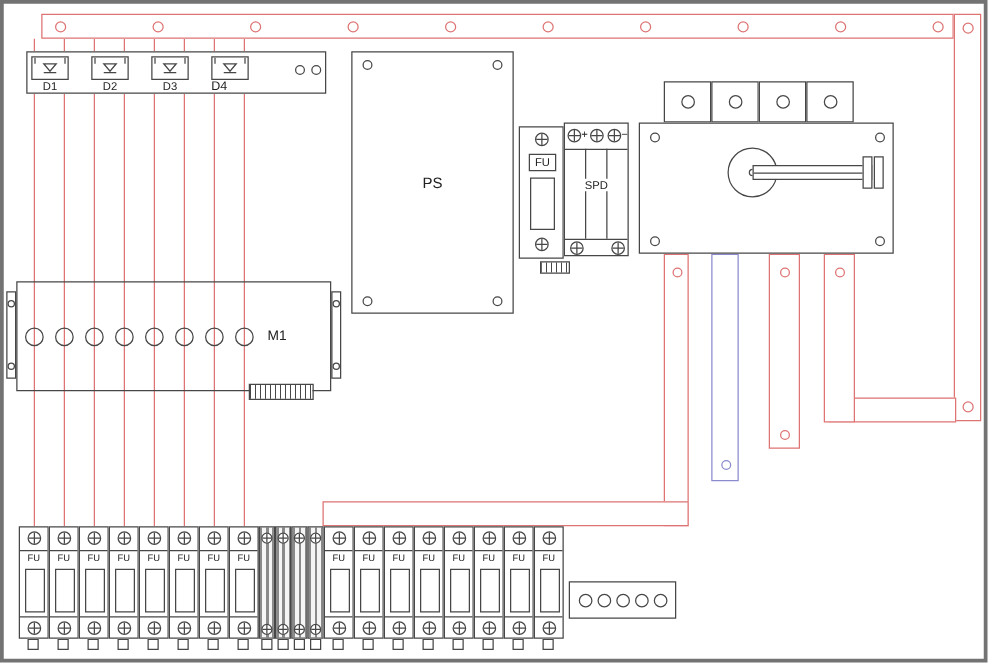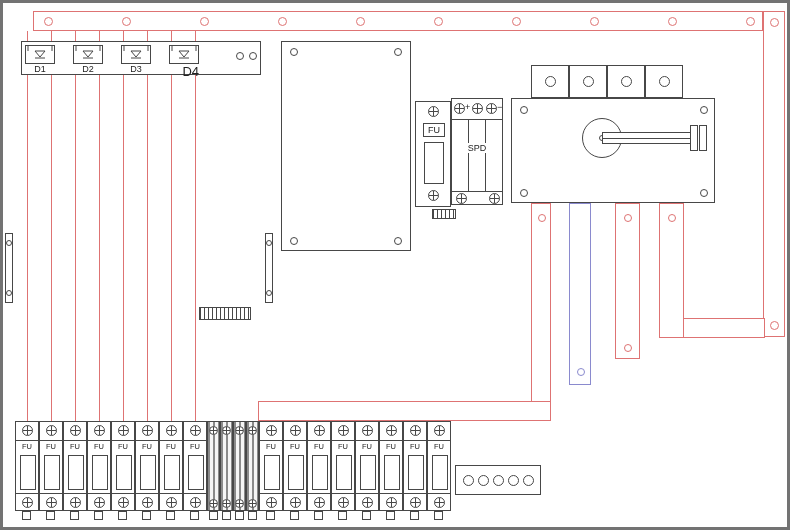--- a/index.html
+++ b/index.html
@@ -119,30 +119,31 @@
       <svg style="position:absolute;left:0;top:0;" width="28" height="17" viewBox="0 0 28 17">
         <line x1="2" y1="0" x2="2" y2="5"></line>
           <line x1="26" y1="0" x2="26" y2="5"></line>
         <polygon points="9,5 19,5 14,11"></polygon>
           <line x1="9" y1="12" x2="19" y2="12"></line>
       </svg>
     </div>
     <div class="lbl" style="left:3px;top:22px;width:30px;text-align:center;font-size:9px;">D1</div>
     <div class="lbl" style="left:51px;top:22px;width:30px;text-align:center;font-size:9px;">D2</div>
     <div class="lbl" style="left:99px;top:22px;width:30px;text-align:center;font-size:9px;">D3</div>
-    <div class="lbl" style="left:147px;top:22px;width:30px;text-align:right;font-size:13px;">D4</div>
+    <div class="lbl" style="left:147px;top:22px;width:30px;text-align:left;font-size:10px;">D4</div>
     <div class="hole" style="left:214px;top:10px;width:8px;height:8px;"></div>
     <div class="hole" style="left:227px;top:10px;width:8px;height:8px;"></div>
   </div>
 
   <div class="sq" style="left:278px;top:38px;width:130px;height:210px;">
     <div class="hole" style="left:8px;top:6px;width:8px;height:8px;"></div>
     <div class="hole" style="left:112px;top:6px;width:8px;height:8px;"></div>
     <div class="hole" style="left:8px;top:195px;width:8px;height:8px;"></div>
     <div class="hole" style="left:112px;top:195px;width:8px;height:8px;"></div>
+    <div class="lbl" style="left:0;top:97px;width:100%;text-align:center;font-size:12px;">PS</div>
   </div>
 
   <div class="sq" style="left:412px;top:98px;width:36px;height:106px;">
     <div class="oplus" style="left:12px;top:4px;width:11px;height:11px;"></div>
     <div class="box" style="left:7px;top:21px;width:22px;height:14px;text-align:center;line-height:13px;font-size:9px;color:#222;background:#fff;">FU</div>
     <div class="sq" style="left:8px;top:40px;width:20px;height:42px;"></div>
     <div class="oplus" style="left:12px;top:88px;width:11px;height:11px;"></div>
   </div>
   <div class="hatch" style="left:429px;top:206px;width:24px;height:10px;"></div>
 
@@ -192,20 +193,31 @@
   </div>
 
   <div class="sq" style="left:2px;top:230px;width:8px;height:70px;">
     <div class="hole" style="left:0px;top:6px;width:6px;height:6px;"></div>
     <div class="hole" style="left:0px;top:56px;width:6px;height:6px;"></div>
   </div>
   <div class="sq" style="left:262px;top:230px;width:8px;height:70px;">
     <div class="hole" style="left:0px;top:6px;width:6px;height:6px;"></div>
     <div class="hole" style="left:0px;top:56px;width:6px;height:6px;"></div>
   </div>
+  <div class="box" style="left:10px;top:222px;width:252px;height:88px;">
+    <div class="lbl" style="left:200px;top:37px;font-size:11px;">M1</div>
+  <div class="circle" style="left: 6px; top: 36px; width: 15px; height: 15px;"></div>
+      <div class="circle" style="left: 30px; top: 36px; width: 15px; height: 15px;"></div>
+      <div class="circle" style="left: 54px; top: 36px; width: 15px; height: 15px;"></div>
+      <div class="circle" style="left: 78px; top: 36px; width: 15px; height: 15px;"></div>
+      <div class="circle" style="left: 102px; top: 36px; width: 15px; height: 15px;"></div>
+      <div class="circle" style="left: 126px; top: 36px; width: 15px; height: 15px;"></div>
+      <div class="circle" style="left: 150px; top: 36px; width: 15px; height: 15px;"></div>
+      <div class="circle" style="left: 174px; top: 36px; width: 15px; height: 15px;"></div>
+    </div>
   <div class="hatch" style="left:196px;top:304px;width:52px;height:13px;"></div>
 
   <div class="layer" style="left:12px;top:418px;width:436px;height:90px;">
       <div class="tcell" style="left: 0px; top: 0px; width: 24px; height: 90px;">
         <div class="sep" style="top: 18px;"></div>
         <div class="sep" style="top: 71px;"></div>
         <div class="oplus" style="left: 6px; top: 3px; width: 11px; height: 11px;"></div>
         <div class="tlabel" style="top: 20px;">FU</div>
         <div class="sq" style="left: 4px; top: 33px; width: 16px; height: 35px;"></div>
         <div class="oplus" style="left: 6px; top: 75px; width: 11px; height: 11px;"></div>

